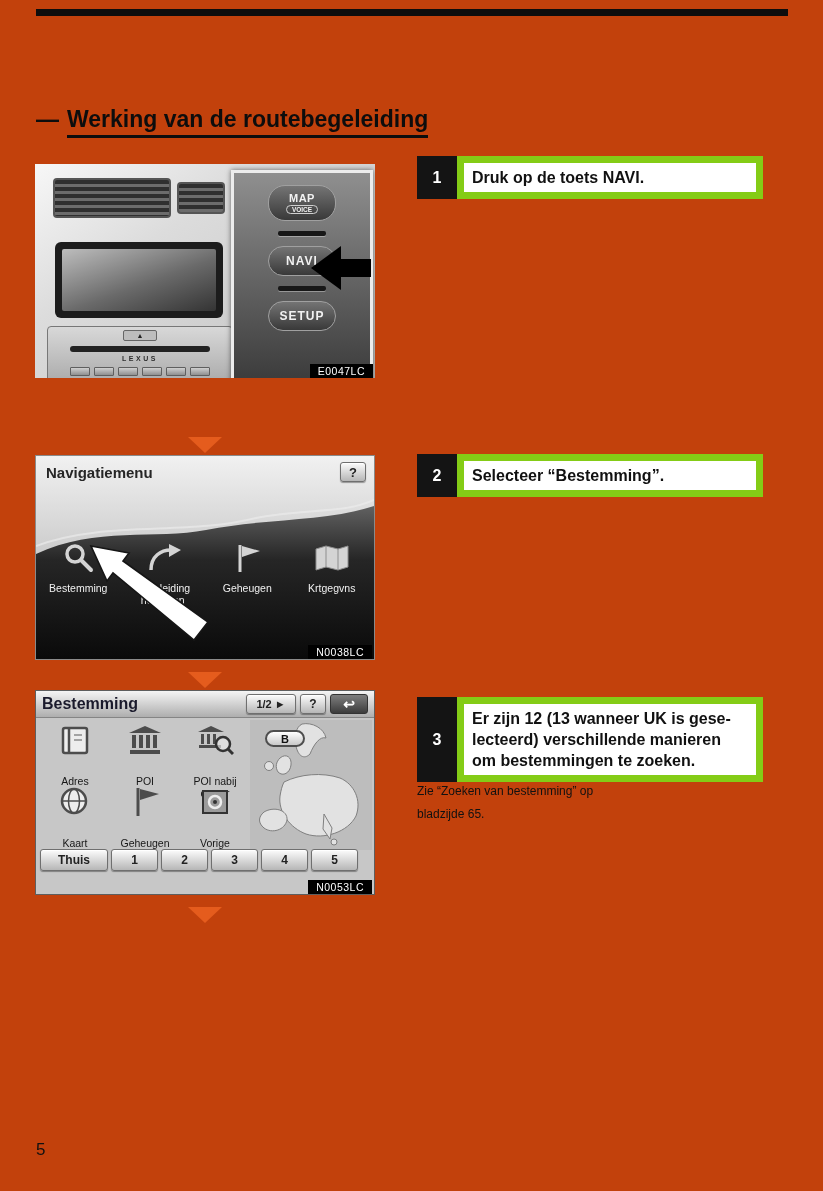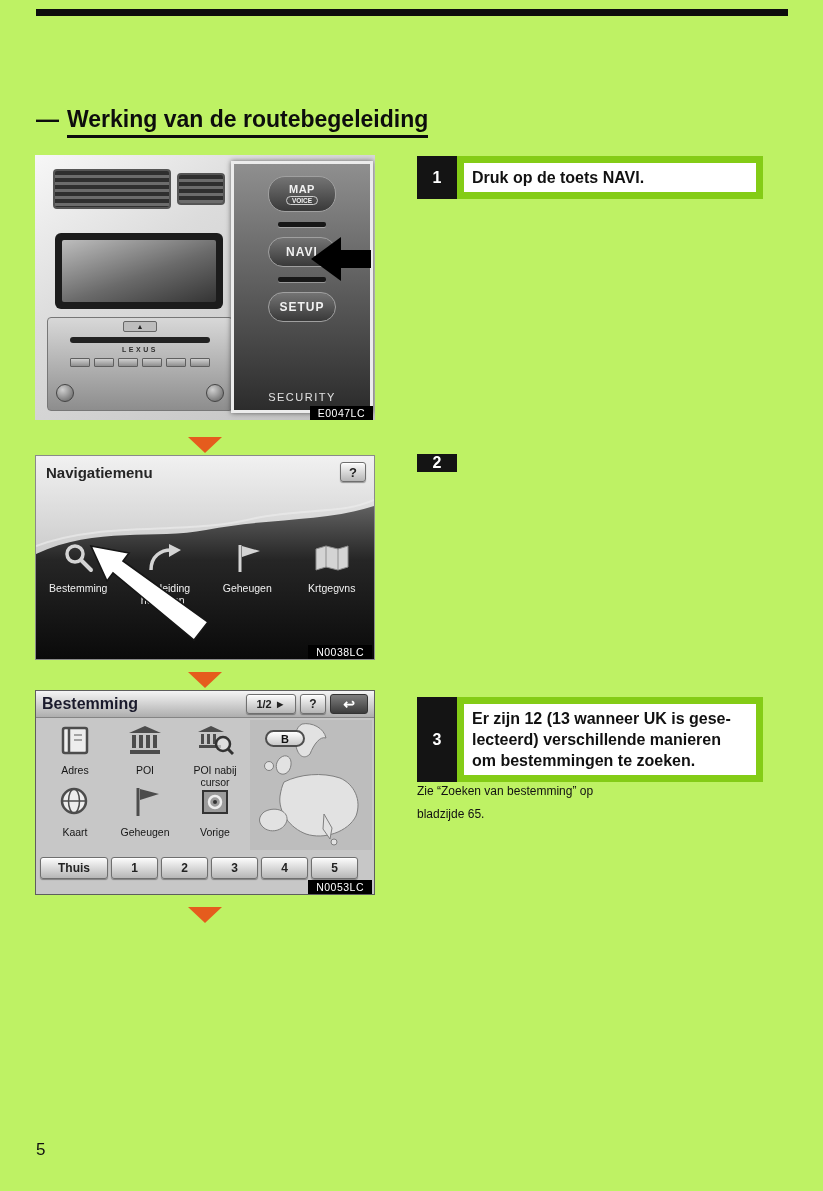--- a/index.html
+++ b/index.html
@@ -1,18 +1,18 @@
 <!DOCTYPE html>
 <html><head>
 <meta charset="utf-8">
 <style>
   * { box-sizing: border-box; }
   html,body { margin:0; padding:0; background:#fff; }
   body { font-family:"Liberation Sans", sans-serif; color:#111; }
-  #page { position:relative; width:823px; height:1191px; background:#bef264; overflow:hidden; }
+  #page { position:relative; width:823px; height:1191px; background:#c2410c; overflow:hidden; }
   .prelines { white-space:pre-line; }
 
   .top-rule { position:absolute; left:36px; top:9px; width:752px; height:7px; background:#0d0d0d; }
 
   .heading { position:absolute; left:36px; top:106px; font-size:23px; font-weight:bold; color:#0d0d0d; }
   .heading .dash { margin-right:8px; }
   .heading .utext { border-bottom:3px solid #0d0d0d; padding-bottom:3px; }
 
   
   .step { position:absolute; left:417px; width:346px; display:flex; align-items:stretch; }
@@ -30,21 +30,21 @@
 
   
   .figure { position:absolute; left:35px; width:340px; overflow:hidden; }
   .figcode { position:absolute; right:2px; bottom:0; background:#000; color:#fff;
              font-size:10.5px; letter-spacing:.5px; padding:1px 8px; z-index:9; }
   .btn3d { background:linear-gradient(180deg,#fcfcfc,#b6b6b6); border:1px solid #6f6f6f; border-radius:3px;
            box-shadow:inset 0 1px 0 #fff, 0 1px 1px rgba(0,0,0,.35);
            display:flex; align-items:center; justify-content:center; font-weight:bold; color:#222; }
 
   
-  .fig1 { top:155px; height:265px; background:linear-gradient(145deg,#f7f7f7 0%,#dcdcdc 35%,#c0c0c0 100%); }
+  .fig1 { top:164px; height:214px; background:linear-gradient(145deg,#f7f7f7 0%,#dcdcdc 35%,#c0c0c0 100%); }
   .vent { position:absolute; border:2px solid #555; border-radius:4px;
           background:repeating-linear-gradient(180deg,#2f2f2f 0 4px,#6c6c6c 4px 7px); }
   .vent-l { left:18px; top:14px; width:118px; height:40px; }
   .vent-r { left:142px; top:18px; width:48px; height:32px; }
   .nav-screen { position:absolute; left:20px; top:78px; width:168px; height:76px; background:#1c1c1c;
                 border-radius:6px; padding:7px; }
   .nav-screen .inner { width:100%; height:100%; border-radius:2px;
                 background:linear-gradient(160deg,#bdbdbd 0%,#6a6a6a 55%,#343434 100%); }
   .audio { position:absolute; left:12px; top:162px; width:186px; height:94px;
            background:linear-gradient(#d8d8d8,#8d8d8d); border:1px solid #777; border-radius:4px;
@@ -99,26 +99,26 @@
   .f3-title { flex:1; font-size:16px; font-weight:bold; color:#1a1a2c; }
   .f3-pg { width:50px; height:20px; font-size:11px; }
   .f3-help { width:26px; height:20px; font-size:12px; }
   .f3-back { width:38px; height:20px; border-radius:3px; border:1px solid #333;
              background:linear-gradient(#7e7e7e,#3c3c3c); color:#fff; font-size:14px; font-weight:bold;
              display:flex; align-items:center; justify-content:center; }
   .f3-body { position:absolute; left:0; top:27px; right:0; bottom:0; }
   .f3-grid { position:absolute; left:4px; top:2px; width:212px; z-index:3; }
   .f3-row { display:flex; }
   .f3-cell { width:70px; height:62px; text-align:center; padding-top:4px; }
-  .f3-cell .lbl { font-size:10.5px; color:#161616; line-height:1.1; margin-top:5px; }
+  .f3-cell .lbl { font-size:10.5px; color:#161616; line-height:1.1; margin-top:16px; }
   .f3-map { position:absolute; right:2px; top:2px; z-index:1; }
   .b-btn { position:absolute; left:229px; top:12px; width:40px; height:17px; border-radius:9px;
            background:linear-gradient(#ffffff,#c9c9c9); border:2px solid #4e4e4e; z-index:4;
            display:flex; align-items:center; justify-content:center; font-size:11px; font-weight:bold; color:#111; }
-  .f3-bottom { position:absolute; left:4px; top:139px; display:flex; gap:3px; z-index:5; }
+  .f3-bottom { position:absolute; left:4px; top:131px; display:flex; gap:3px; z-index:5; }
   .f3-bottom .bb { height:22px; font-size:12px; }
   .bb.thuis { width:68px; }
   .bb.num { width:47px; }
 </style>
 </head>
 <body>
 
 <div id="page">
 
   <div class="top-rule"></div>
@@ -335,20 +335,21 @@
 
   <div class="sep-tri" style="left:188px; top:907px;"></div>
 
   <div class="step" style="top:156px;">
     <div class="step-num">1</div>
     <div class="step-box prelines">Druk op de toets NAVI.</div>
   </div>
 
   <div class="step" style="top:454px;">
     <div class="step-num">2</div>
+    <div class="step-box prelines">Selecteer “Bestemming”.</div>
   </div>
 
   <div class="step" style="top:697px;">
     <div class="step-num">3</div>
     <div class="step-box prelines">Er zijn 12 (13 wanneer UK is gese-
 lecteerd) verschillende manieren
 om bestemmingen te zoeken.</div>
   </div>
 
   <div class="note prelines">Zie “Zoeken van bestemming” op

